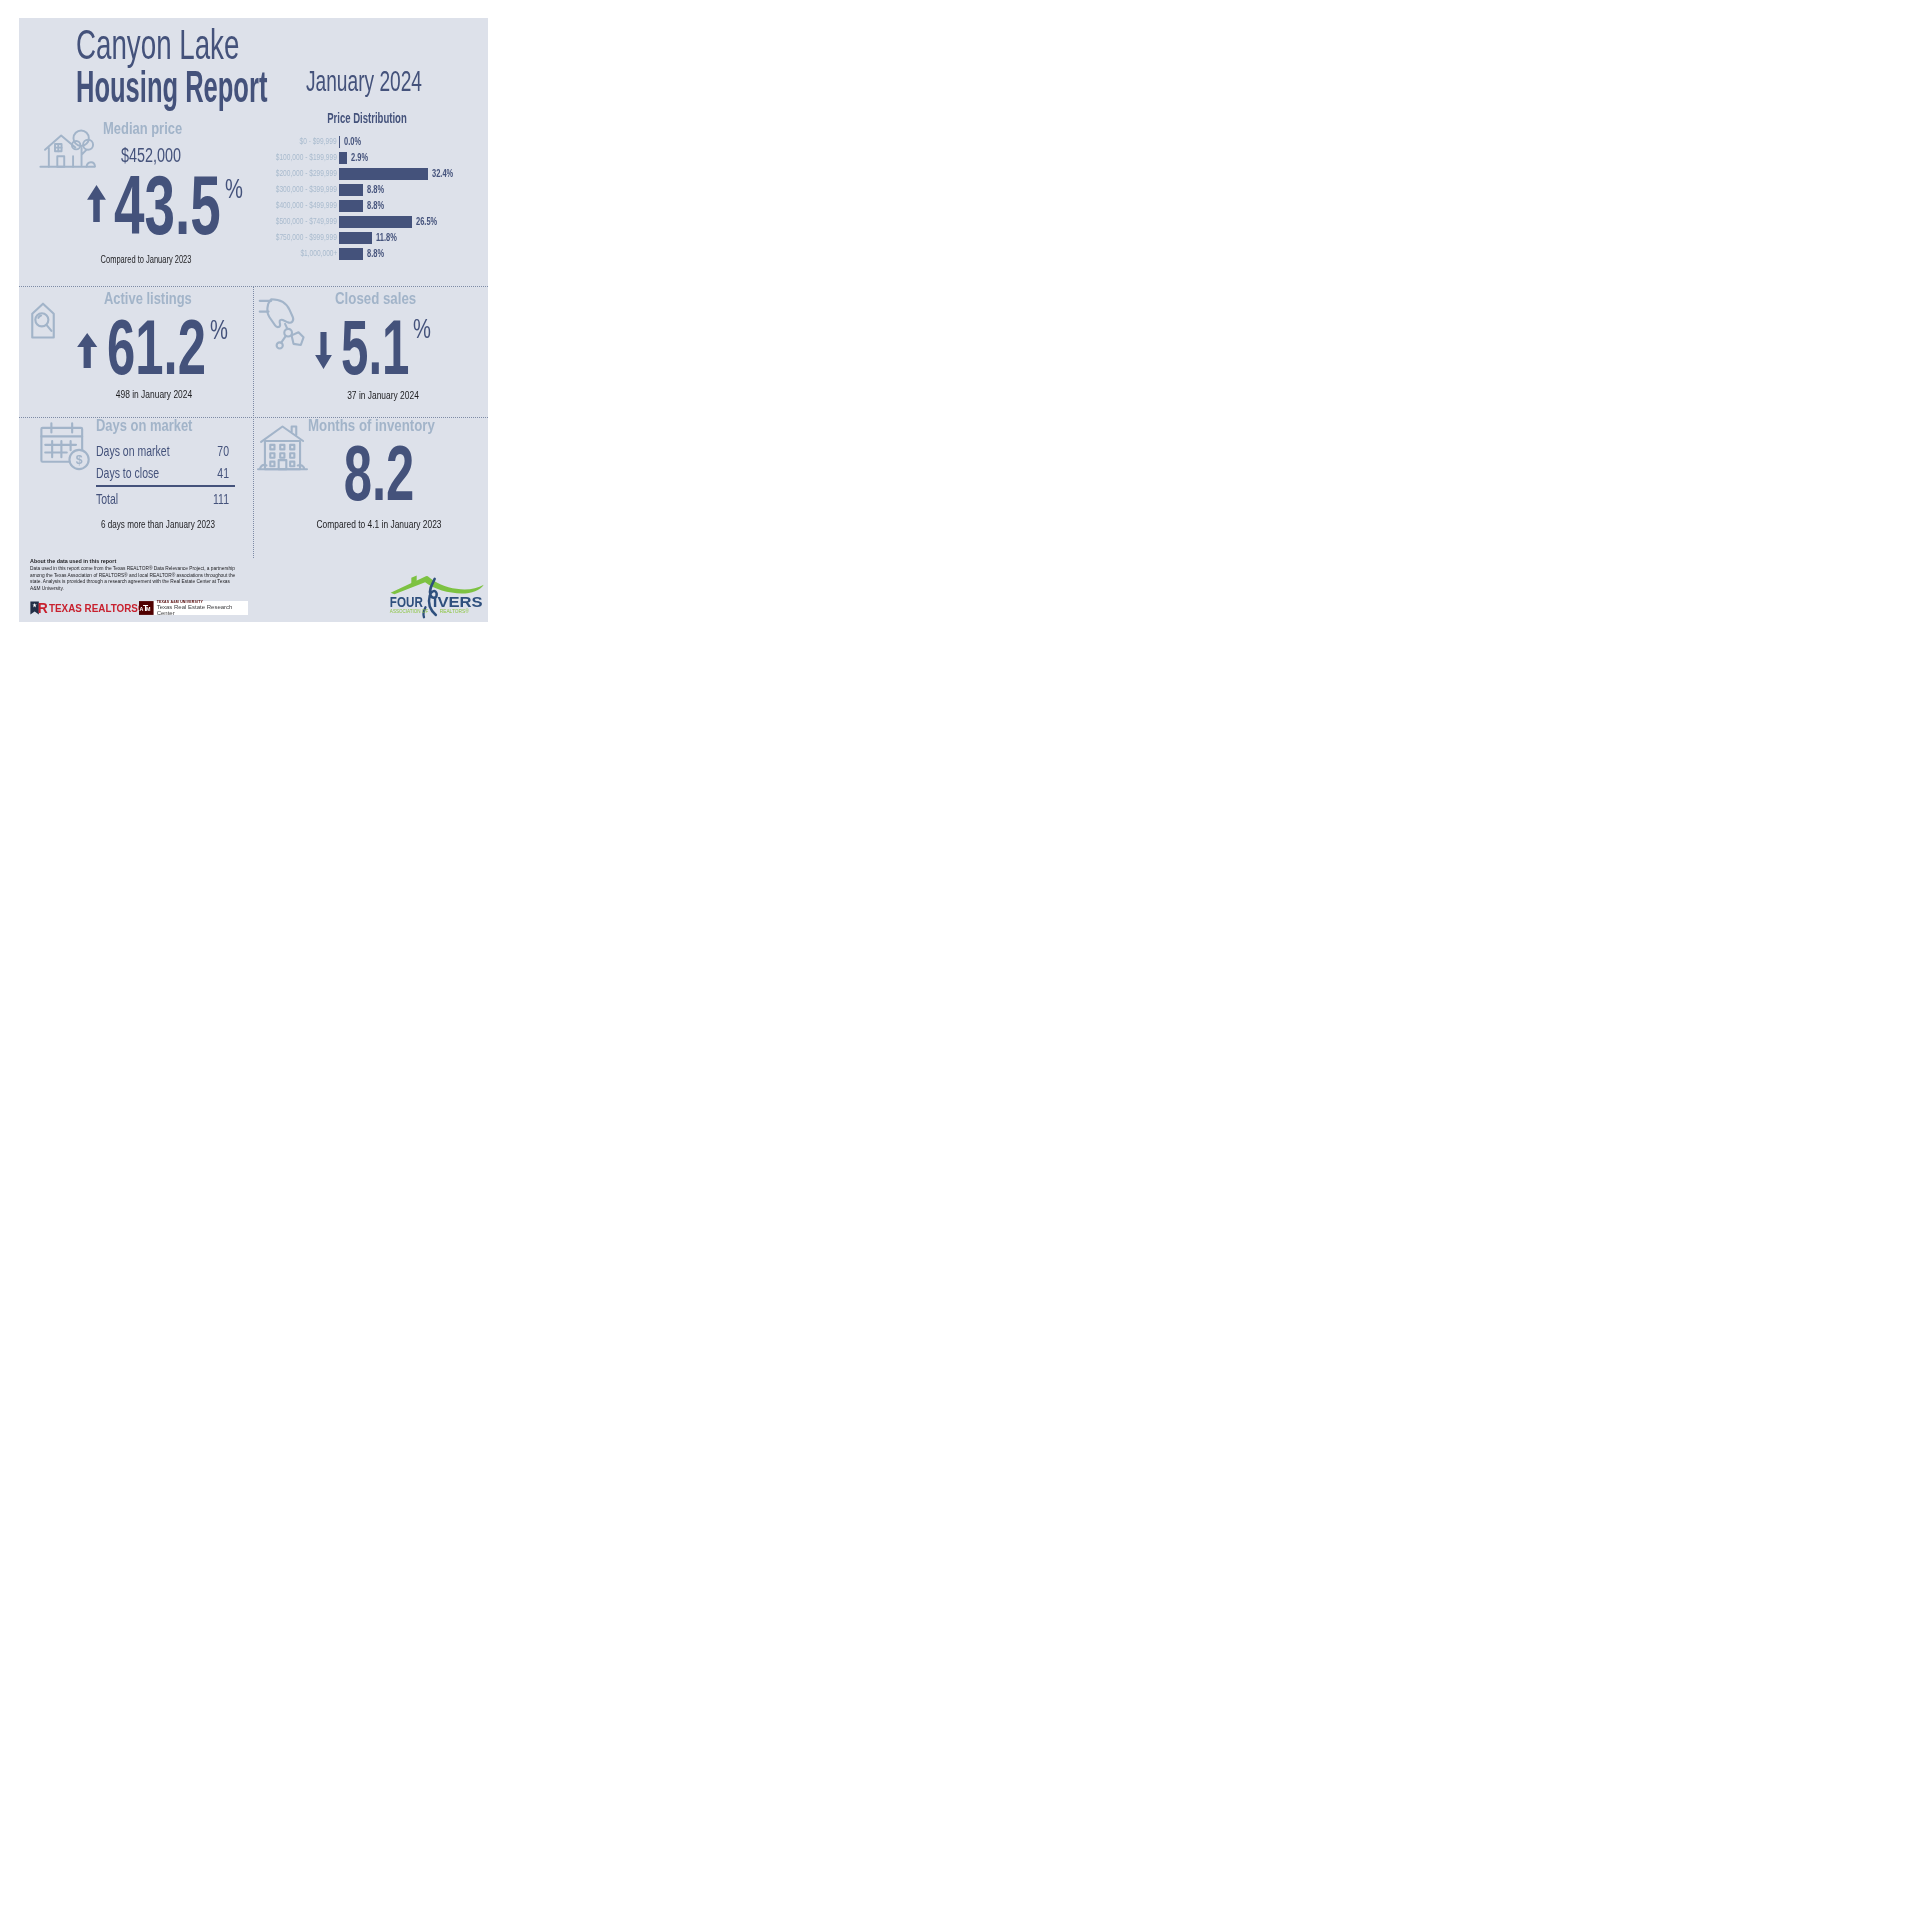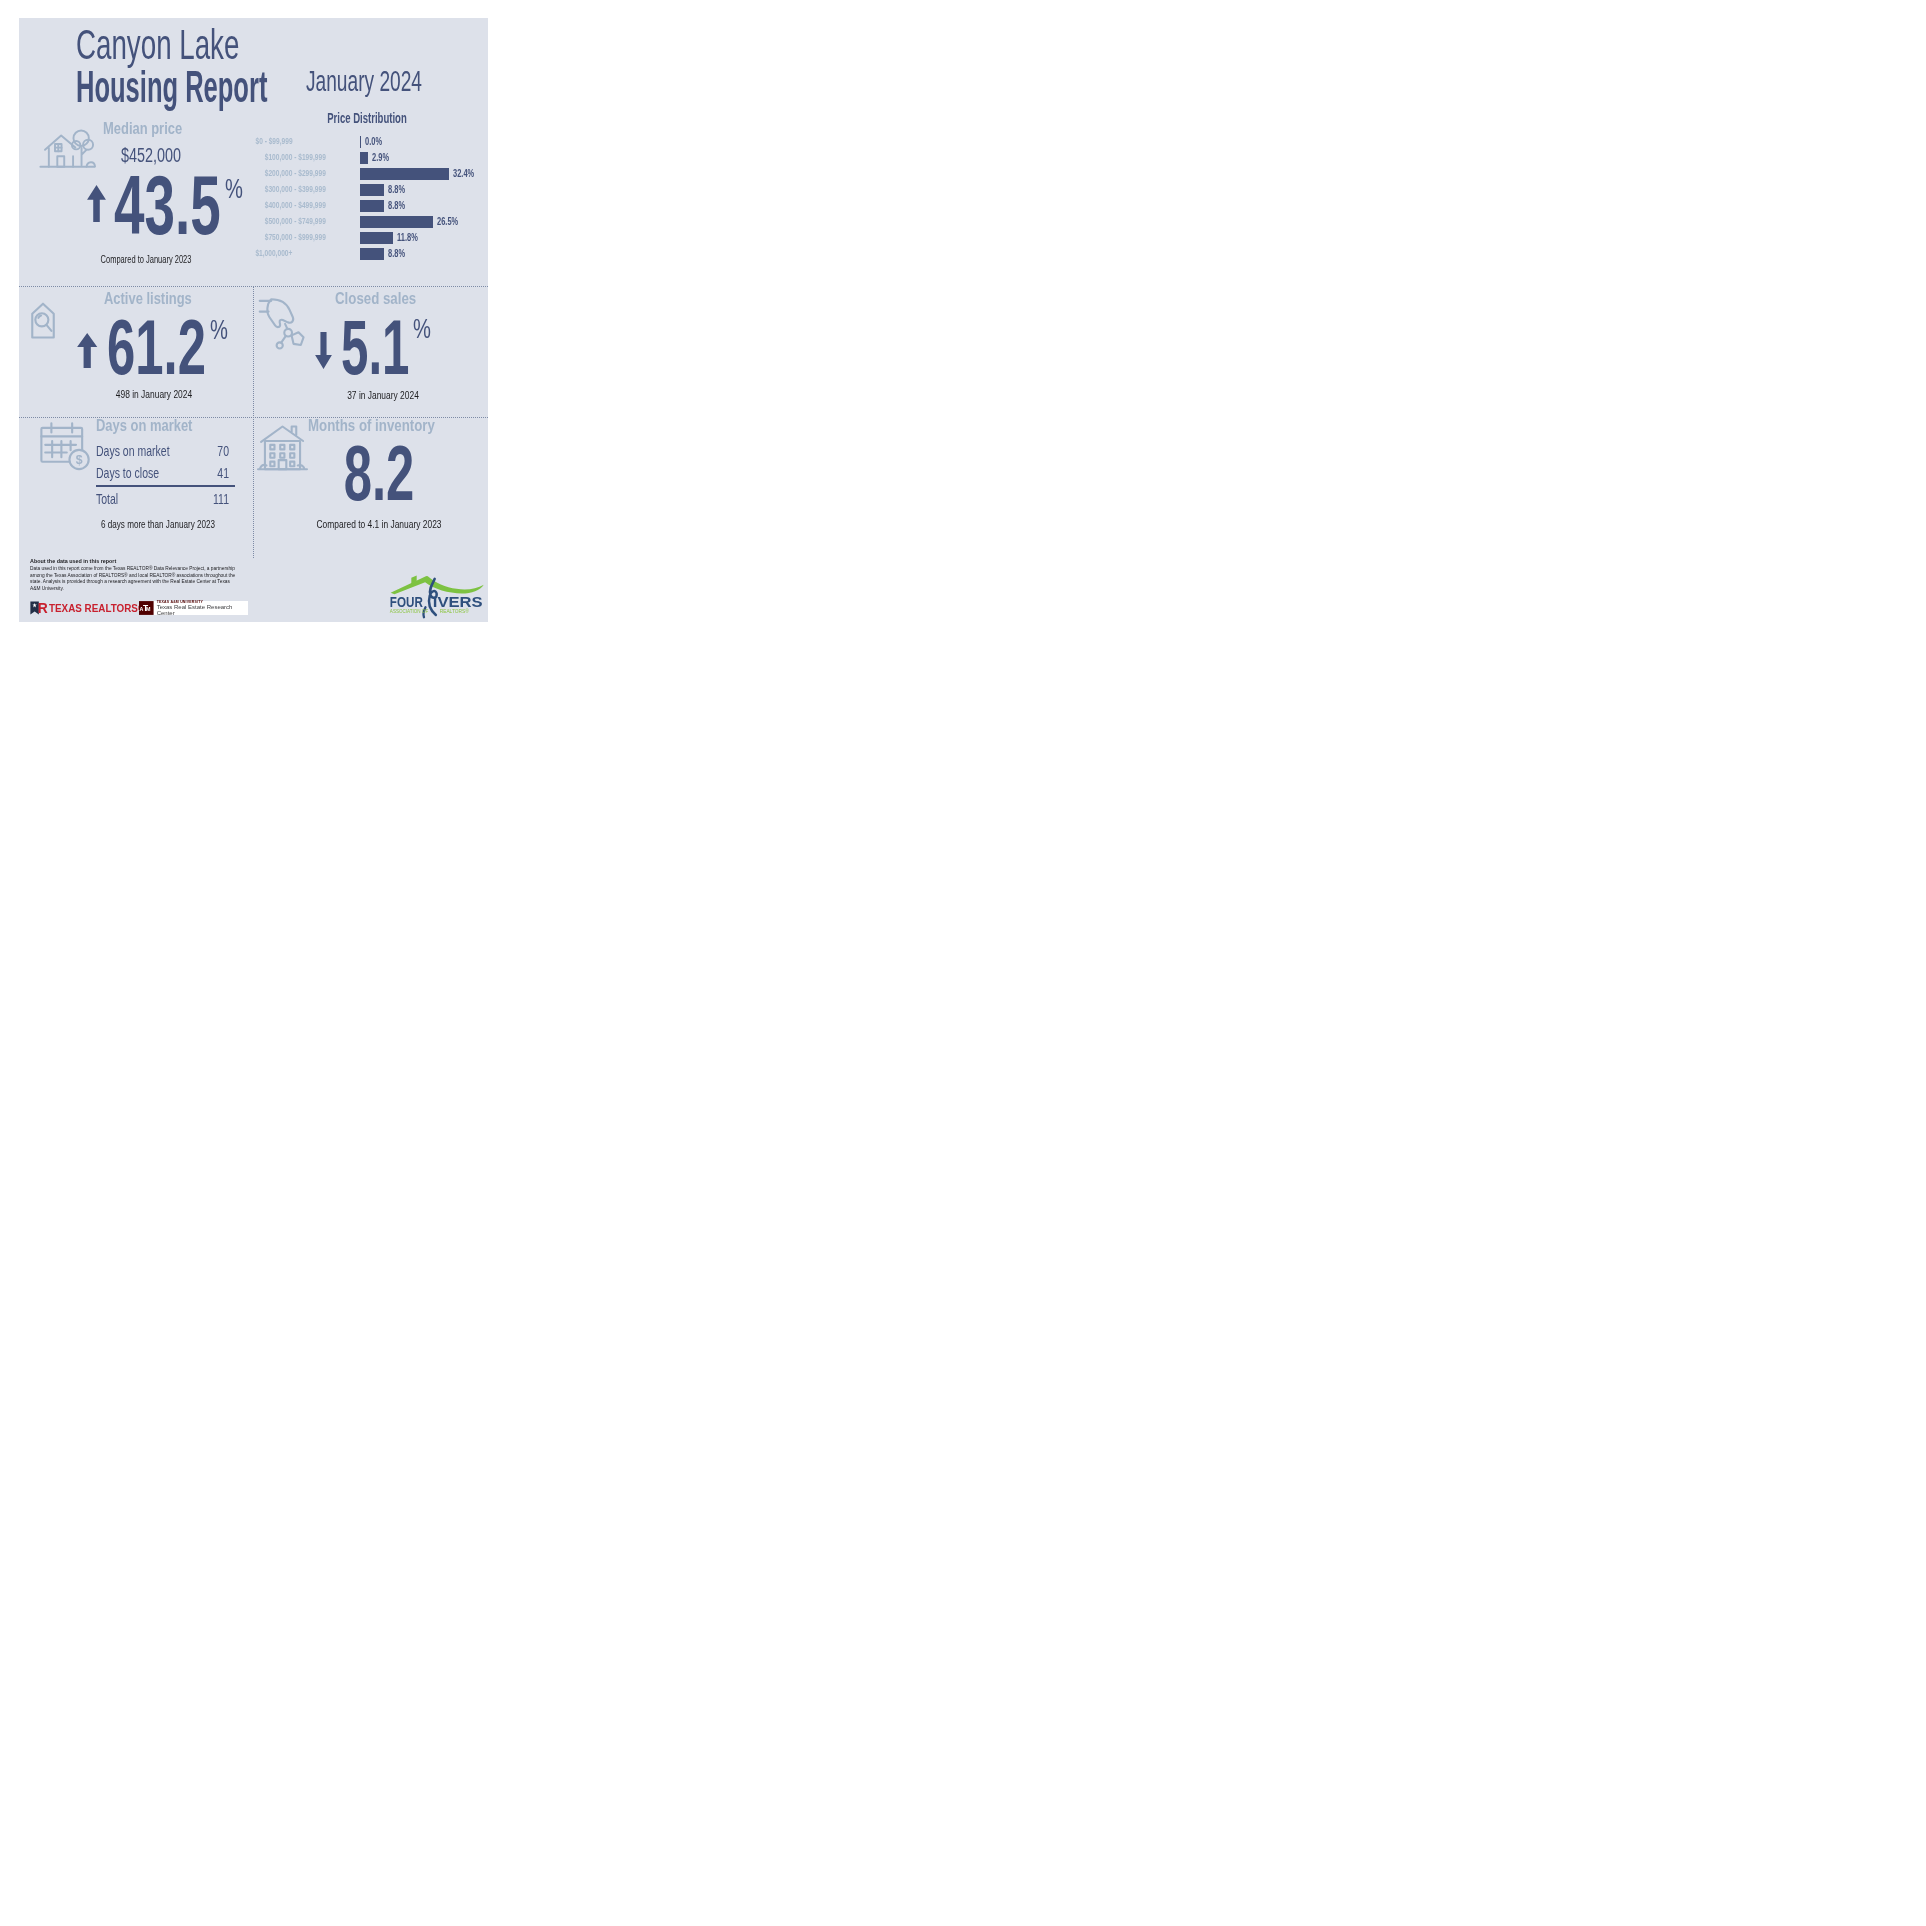--- a/index.html
+++ b/index.html
@@ -10,23 +10,23 @@
   .tl{transform:scaleX(var(--sx,.72));transform-origin:0 0;}
   .tc{transform:translateX(-50%) scaleX(var(--sx,.72));transform-origin:50% 0;}
   .tr{transform:translateX(-100%) scaleX(var(--sx,.72));transform-origin:100% 0;}
   .slate{color:#44527b;}
   .light{color:#a2b4c9;}
   .dark{color:#1d1d20;}
   .b{font-weight:700;}
   
   #chart-rows{position:absolute;left:241px;top:134px;}
   .crow{display:flex;align-items:center;height:16px;}
-  .clab{width:96px;text-align:left;font-size:9.2px;color:#a9bbce;font-weight:700;line-height:1;}
+  .clab{width:96px;text-align:right;font-size:9.2px;color:#a9bbce;font-weight:400;line-height:1;}
   .clab-in{display:inline-block;transform:scaleX(.72);transform-origin:100% 50%;white-space:nowrap;}
-  .cbarwrap{display:flex;align-items:center;margin-left:23px;}
+  .cbarwrap{display:flex;align-items:center;margin-left:2px;}
   .cbar{height:11.6px;background:#44527b;}
   .ctick{width:1.2px;height:11.6px;background:#44527b;}
   .cpct{margin-left:3.5px;font-size:10.4px;color:#44527b;font-weight:700;line-height:1;}
   .cpct-in{display:inline-block;transform:scaleX(.72);transform-origin:0 50%;white-space:nowrap;}
   
   .div-h{position:absolute;left:19px;width:469px;height:0;border-top:1.2px dotted #7d8ba6;}
   .div-v{position:absolute;left:253px;width:0;border-left:1.2px dotted #7d8ba6;}
   .rule{position:absolute;background:#44527b;}
   
   .about-head{position:absolute;left:30px;top:558px;font-size:5.4px;font-weight:700;color:#1d1d20;}

